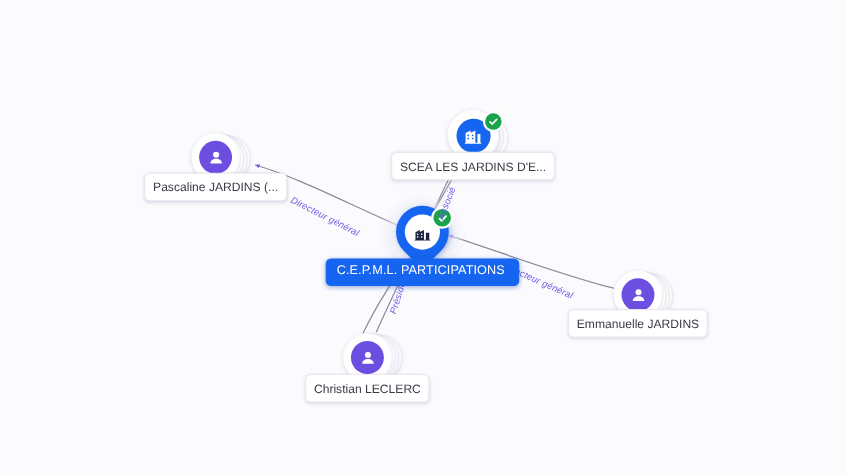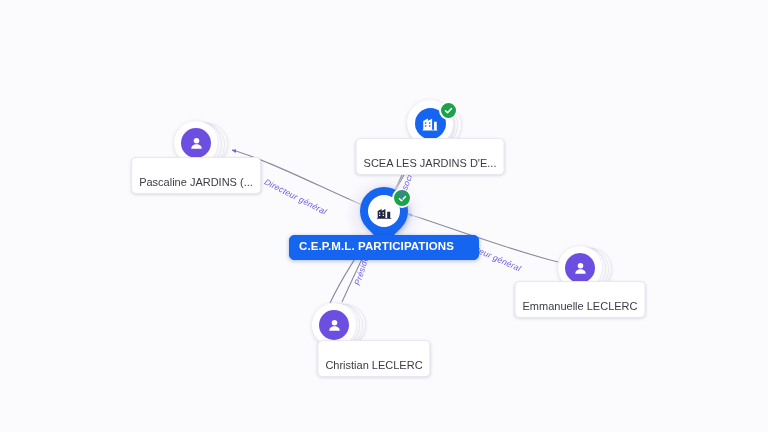--- a/index.html
+++ b/index.html
@@ -139,33 +139,33 @@
   
   .label {
     position: absolute;
     white-space: nowrap;
     font-size: 11px;
     line-height: 1;
     color: #3b3b46;
     background: #ffffff;
     border: 1px solid #e9e7f2;
     border-radius: 5px;
-    padding: 19px 7px 5px 7px;
+    padding: 8px 7px 5px 7px;
     box-shadow: 0 1px 3px rgba(60,60,100,0.17);
     transform: translateX(-50%);
     z-index: 8;
   }
   .label.primary {
     background: #1565f0;
     border-color: #1565f0;
     color: #ffffff;
     font-size: 11.5px;
-    font-weight: 700;
+    font-weight: 400;
     letter-spacing: 0.1px;
-    padding: 5px 24px 6px 9px;
+    padding: 5px 12px 6px 9px;
     border-radius: 5px;
     box-shadow: 0 1px 4px rgba(20,60,160,0.35);
     z-index: 9;
   }
 
   
   .edge-label {
     position: absolute;
     white-space: nowrap;
     font-size: 8.5px;
@@ -252,36 +252,36 @@
     <div class="stack" style="width:42px;height:42px;left:-18px;top:-21px;"></div>
     <div class="disc">
       <div class="avatar">
         <svg width="17" height="17" viewBox="0 0 24 24" fill="#ffffff">
           <circle cx="12" cy="8" r="3.9"></circle>
           <path d="M4.6 19.3c0-3.9 3.4-6.2 7.4-6.2s7.4 2.3 7.4 6.2z"></path>
         </svg>
       </div>
     </div>
   </div>
-  <div class="label" style="left:580px; top:281px;">Emmanuelle LECLERC</div>
+  <div class="label" style="left:580px; top:281px;">Emmanuelle JARDINS</div>
 
   <div class="node person-node" style="left:334px; top:325px;">
     <div class="stack" style="width:40px;height:40px;left:-10px;top:-21px;"></div>
     <div class="stack" style="width:41px;height:41px;left:-14px;top:-21px;"></div>
     <div class="stack" style="width:42px;height:42px;left:-18px;top:-22px;"></div>
     <div class="disc">
       <div class="avatar">
         <svg width="17" height="17" viewBox="0 0 24 24" fill="#ffffff">
           <circle cx="12" cy="8" r="3.9"></circle>
           <path d="M4.6 19.3c0-3.9 3.4-6.2 7.4-6.2s7.4 2.3 7.4 6.2z"></path>
         </svg>
       </div>
     </div>
   </div>
-  <div class="label" style="left:334px; top:340px;margin-left:40px;">Christian LECLERC</div>
+  <div class="label" style="left:334px; top:340px;">Christian LECLERC</div>
 
   <div class="node pin-node" style="left:384px; top:213px;">
     <div class="pin-halo"></div>
     <div class="pin-shape"></div>
     <div class="pin-inner">
       <svg width="17" height="17" viewBox="0 0 24 24" fill="#1d2340">
         <path d="M2.4 21V11.4l5.6-2.9v2.7l5.3-2.7V21h2.5V12.2h4.3V21h1.5v1.2H1.3V21z"></path>
         <rect x="4.3" y="13.1" width="1.8" height="1.8" fill="#ffffff"></rect>
         <rect x="4.3" y="16.6" width="1.8" height="1.8" fill="#ffffff"></rect>
         <rect x="9.4" y="13.1" width="1.8" height="1.8" fill="#ffffff"></rect>

